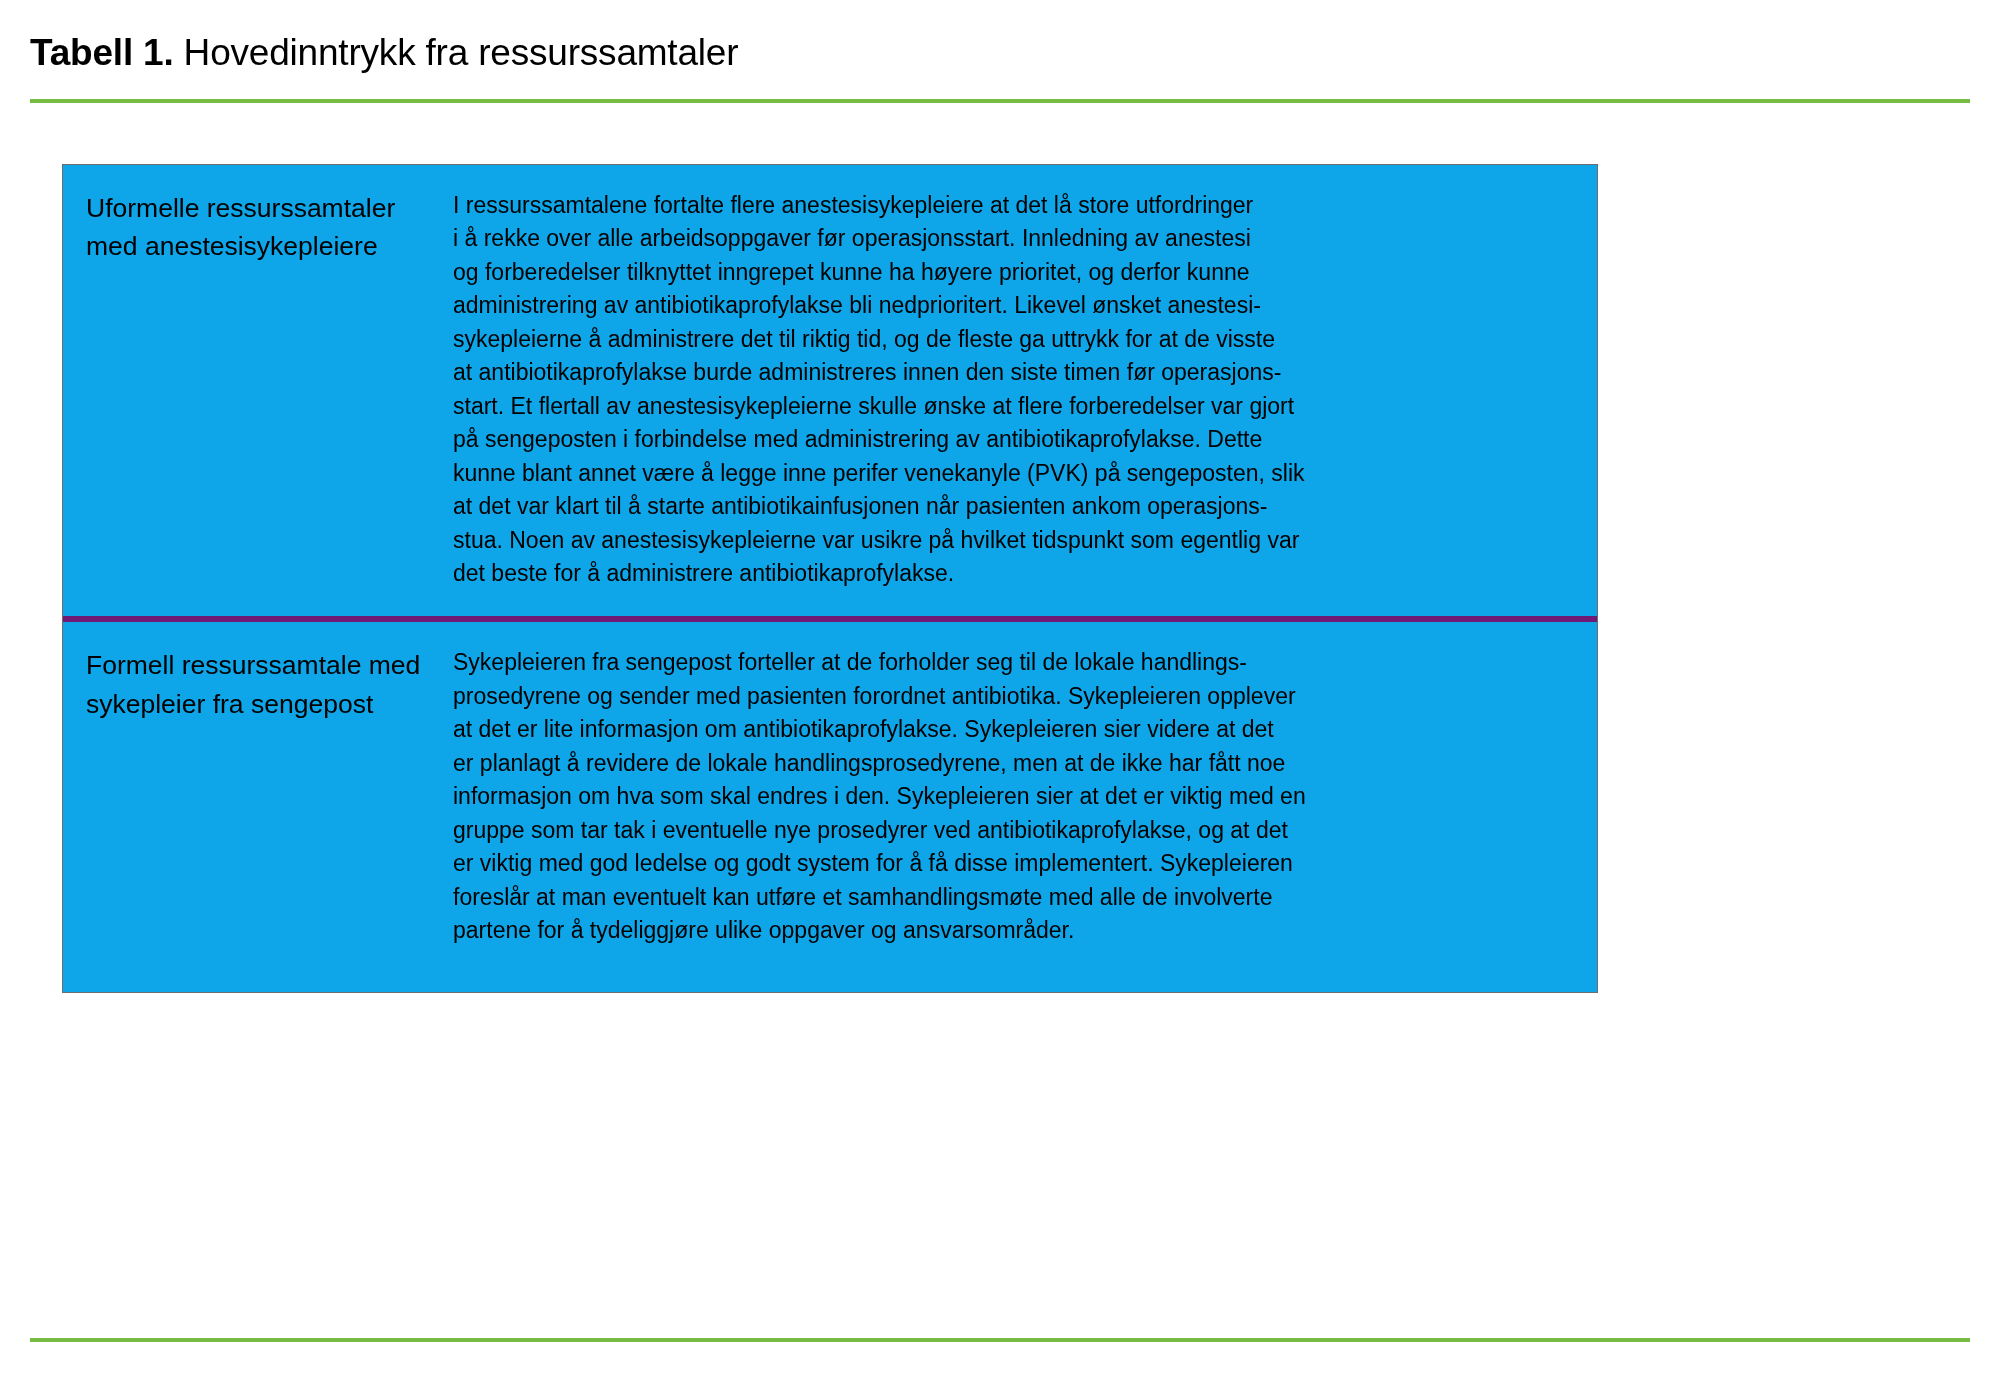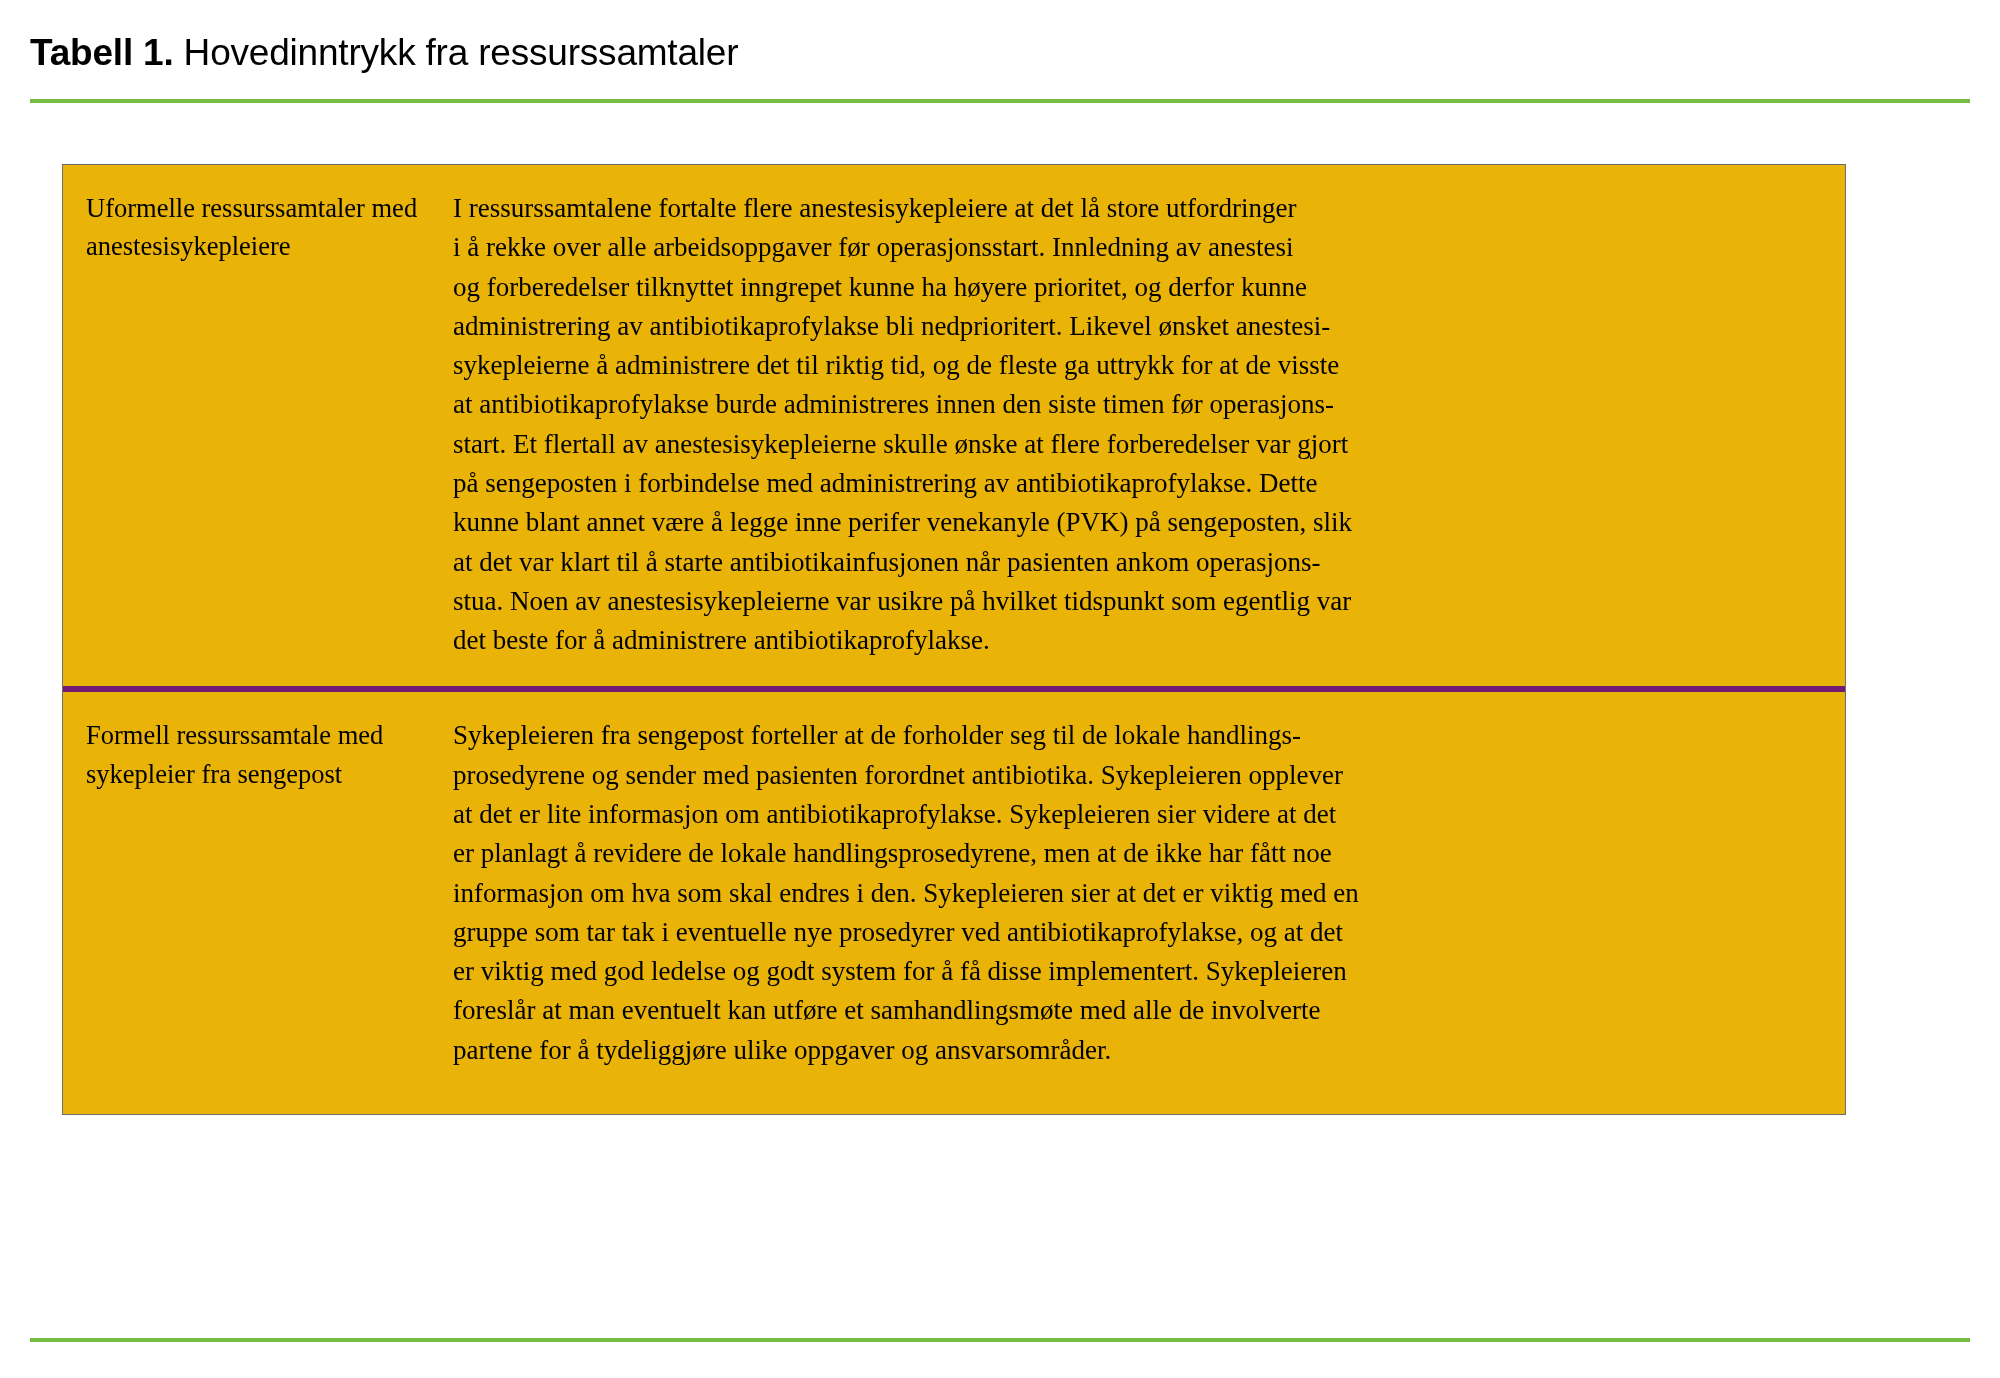--- a/index.html
+++ b/index.html
@@ -51,25 +51,24 @@
     background: #76BC43;
   }
   .rule-top { top: 99px; }
   .rule-bottom { top: 1338px; }
 
   
   .table-wrap {
     position: absolute;
     left: 62px;
     top: 164px;
-    width: 1784px;
+    width: 1536px;
     border: 1px solid #6e6e6e;
     box-sizing: border-box;
-    background: #eab308;
-    font-family: Liberation Serif, serif;
+    background: #0ea5e9;
   }
   .t-row {
     display: flex;
     align-items: flex-start;
     box-sizing: border-box;
   }
   .t-row + .t-row {
     border-top: 6px solid #701a75;
   }
   .t-cell-label {
@@ -77,21 +76,21 @@
     box-sizing: border-box;
     padding: 24px 10px 30px 23px;
     font-size: 26.5px;
     line-height: 1.44;
     color: #000;
   }
   .t-cell-body {
     flex: 1 1 auto;
     box-sizing: border-box;
     padding: 24px 26px 30px 0px;
-    font-size: 27px;
+    font-size: 23px;
     line-height: 1.455;
     color: #000;
     white-space: pre-line;
   }
   .t-row-1 .t-cell-label,
   .t-row-1 .t-cell-body { padding-bottom: 26px; }
   .t-row-2 .t-cell-label,
   .t-row-2 .t-cell-body { padding-bottom: 44px; }
 </style>
 </head>

